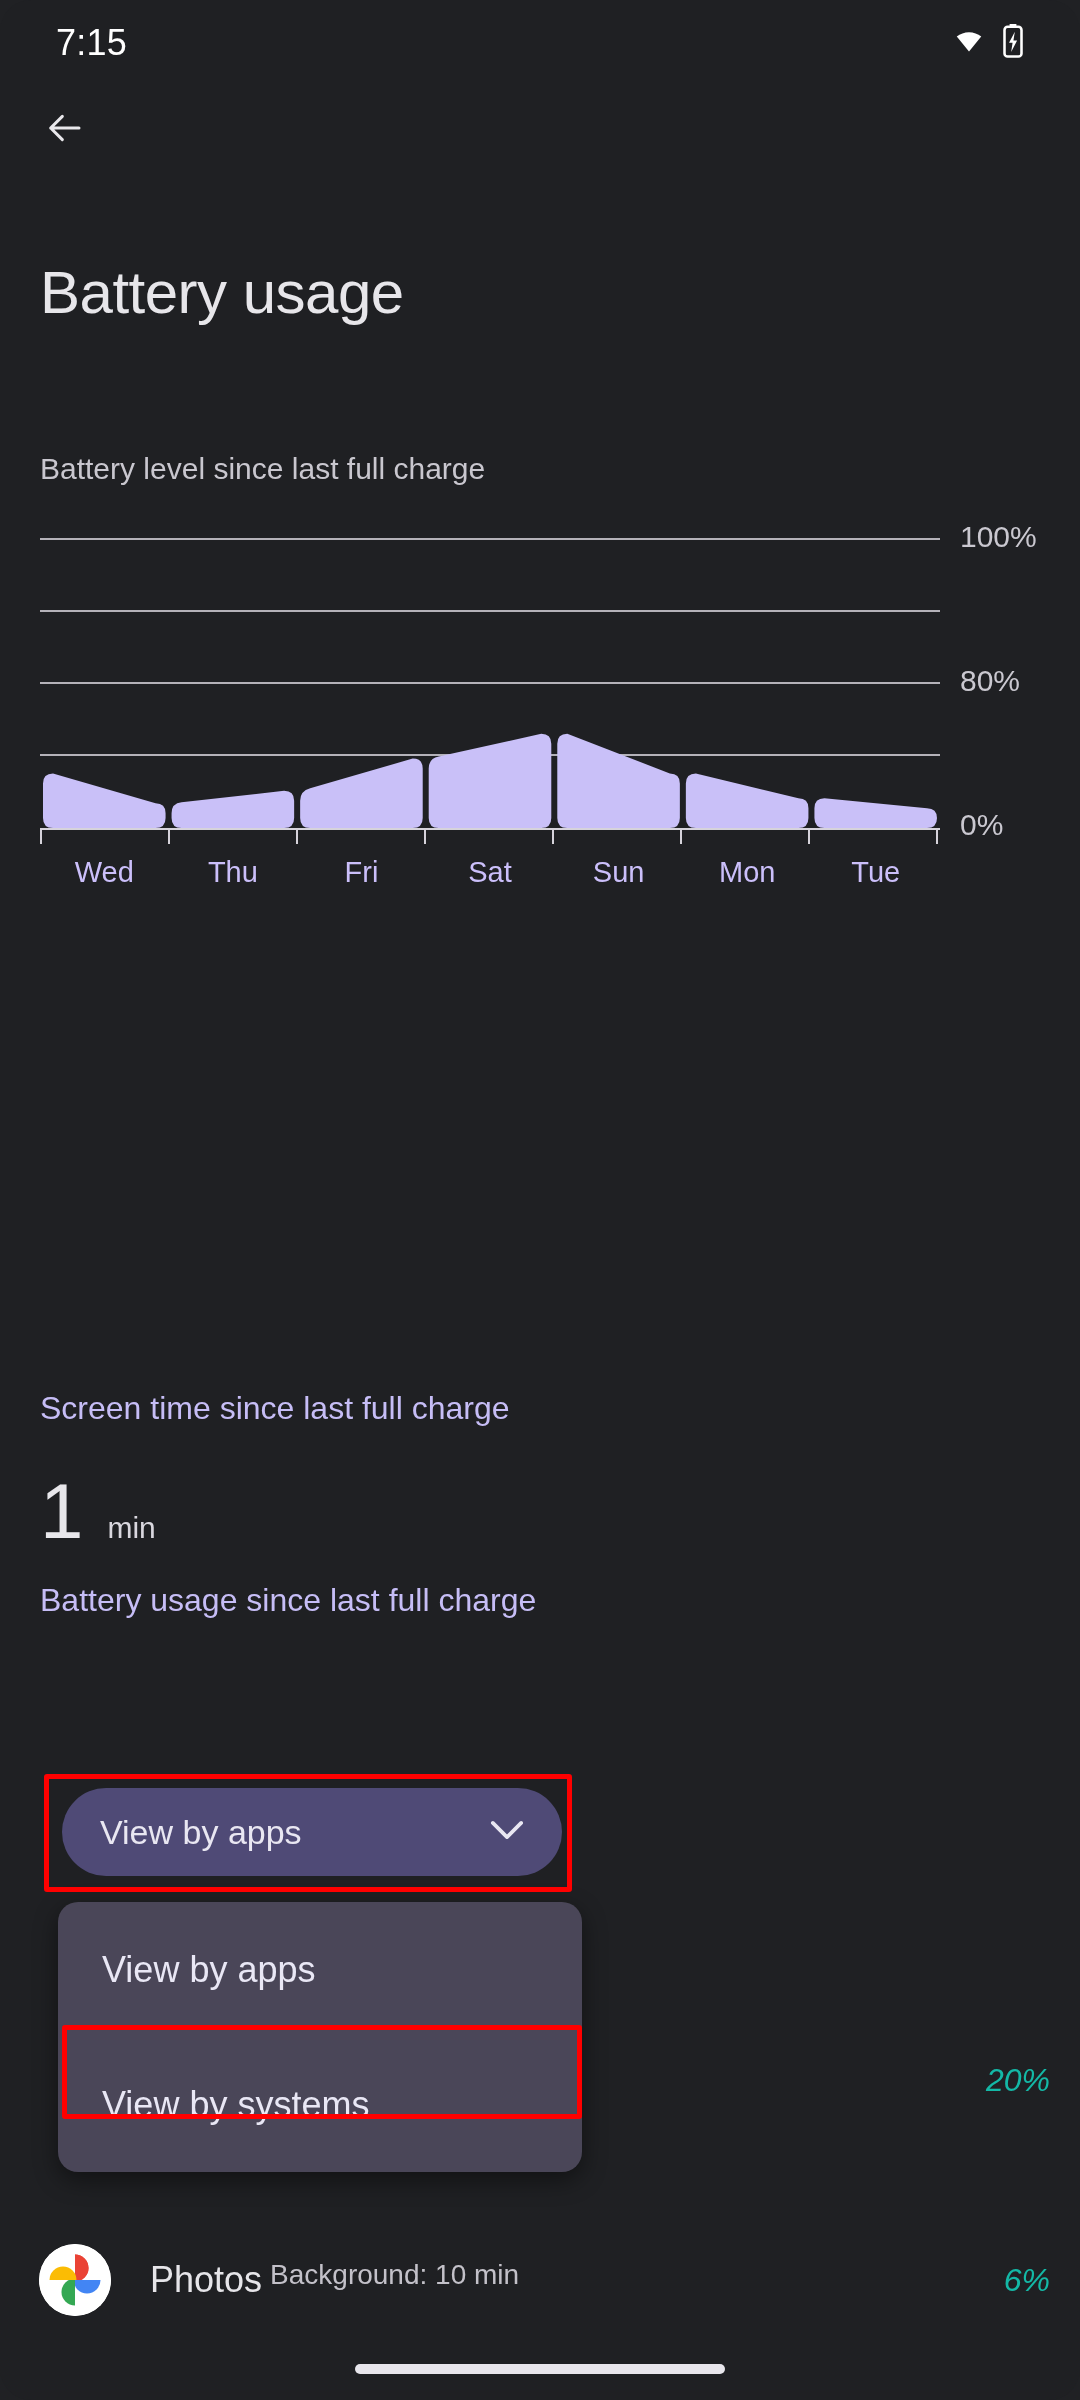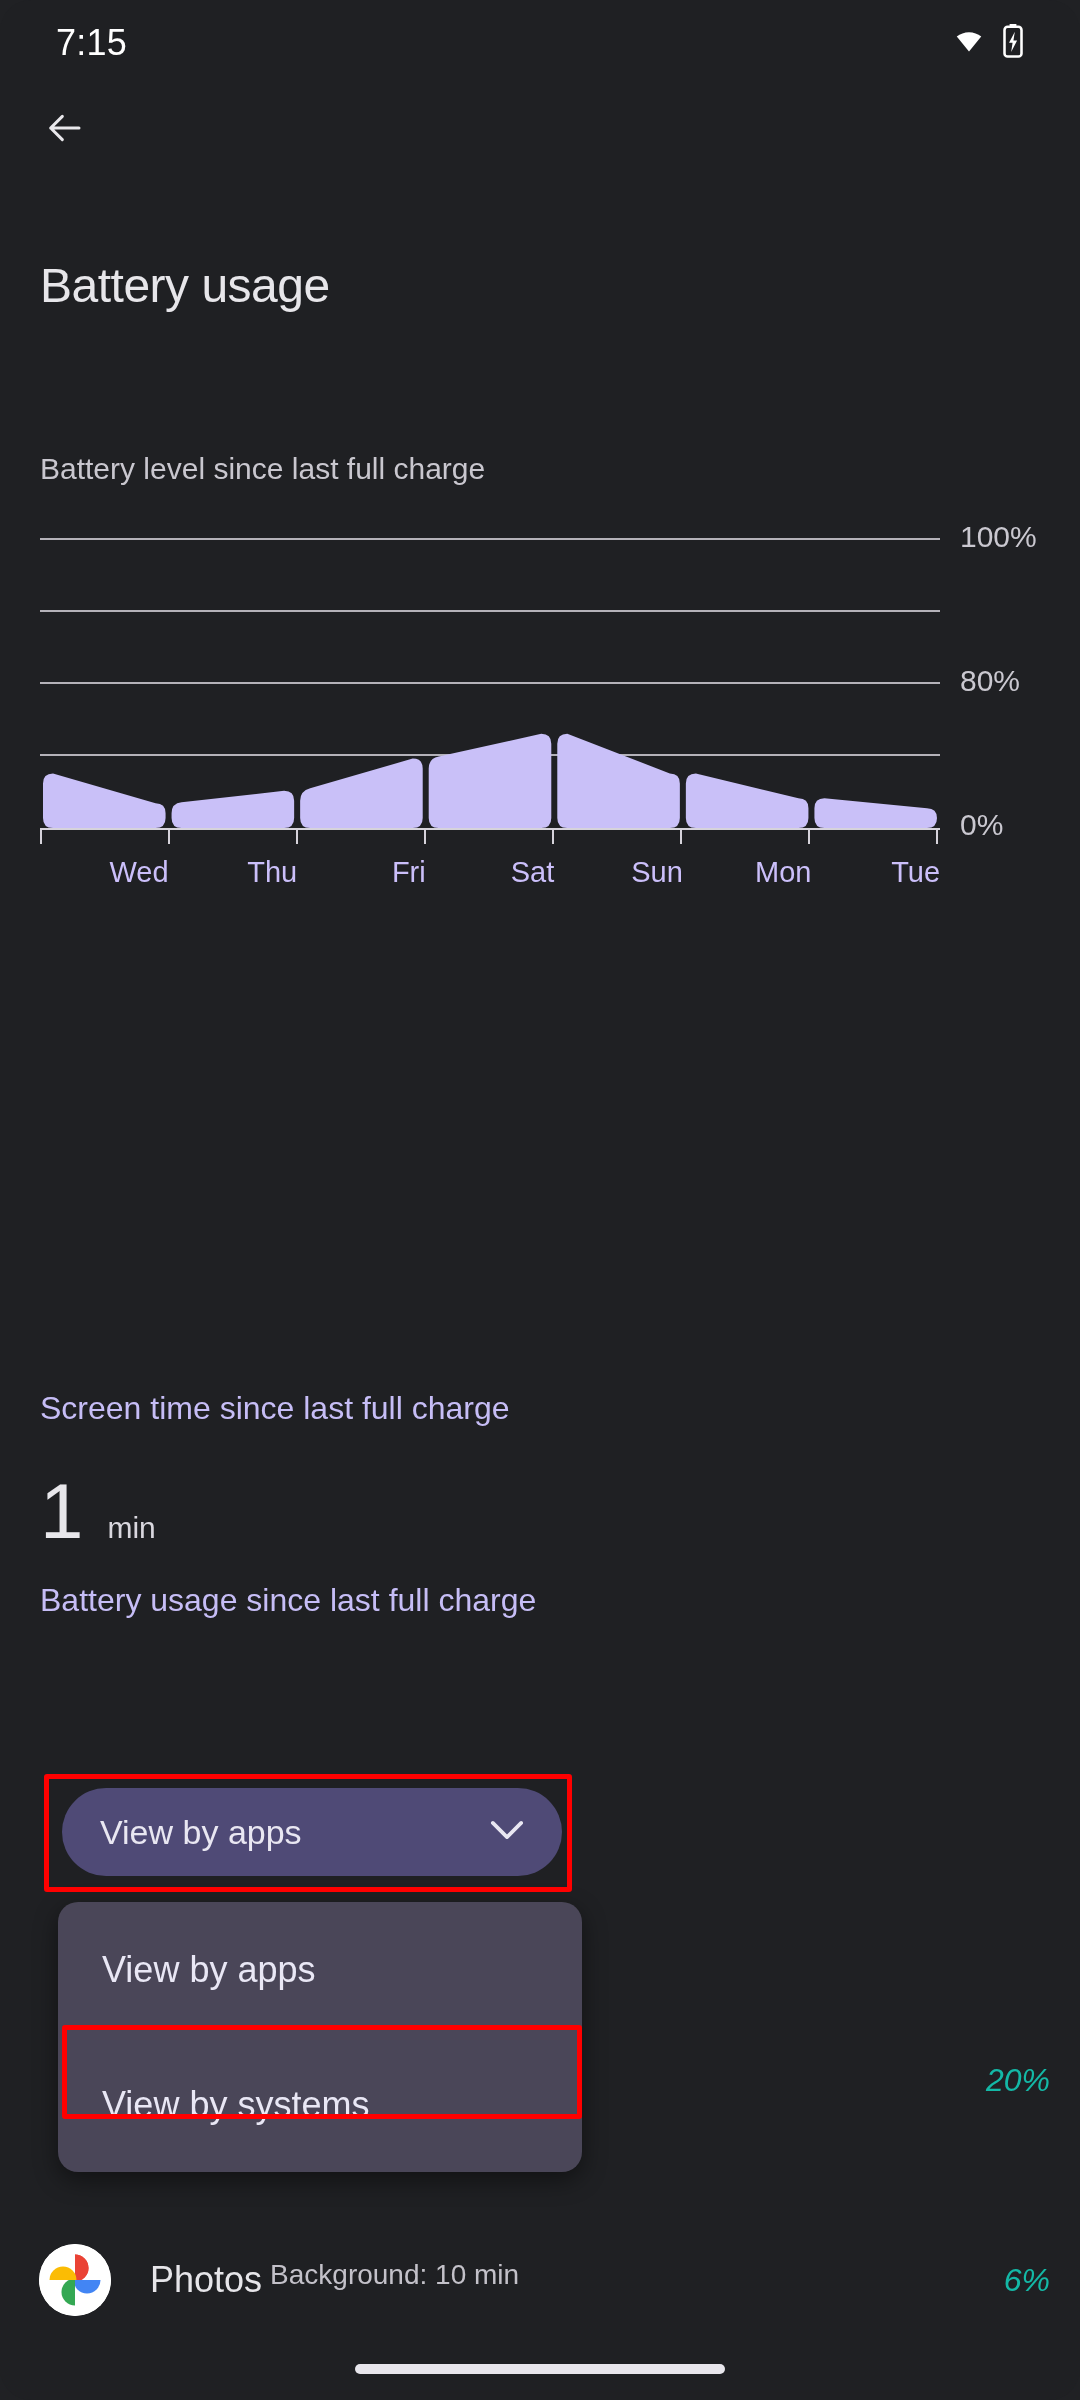--- a/index.html
+++ b/index.html
@@ -23,21 +23,21 @@
   
   .backbtn {
     position: absolute; left: 26px; top: 92px;
     width: 76px; height: 76px;
     display: flex; align-items: center; justify-content: center;
   }
 
   
   .page-title {
     position: absolute; left: 40px; top: 258px;
-    font-size: 48px; color: #e7e6ea; font-weight: 400; letter-spacing: -0.5px;
+    font-size: 60px; color: #e7e6ea; font-weight: 400; letter-spacing: -0.5px;
   }
 
   
   .chart-caption {
     position: absolute; left: 40px; top: 452px;
     font-size: 30px; color: #c9c7cf;
   }
   .chart-wrap {
     position: absolute; left: 40px; top: 538px;
     width: 1000px; height: 310px;
@@ -54,21 +54,21 @@
   .bars-svg { position: absolute; left: 0; top: 0; }
   .xaxis {
     position: absolute; left: 0; top: 248px; width: 568px; height: 2px; background: #d6d3db;
   }
   .tick { position: absolute; top: 248px; width: 2px; height: 16px; background: #d6d3db; }
   .daylabels {
     position: absolute; left: 0; top: 272px; width: 568px;
     display: flex;
   }
   .daylabel {
-    flex: 1 1 0; text-align: right; color: #cbbffa; font-size: 29px;
+    flex: 1 1 0; text-align: center; color: #cbbffa; font-size: 29px;
   }
 
   
   .section-head {
     position: absolute; left: 40px;
     font-size: 32px; color: #c6bdf6; font-weight: 500;
   }
   .bignum {
     position: absolute; left: 40px; top: 1472px;
     display: flex; align-items: baseline;

